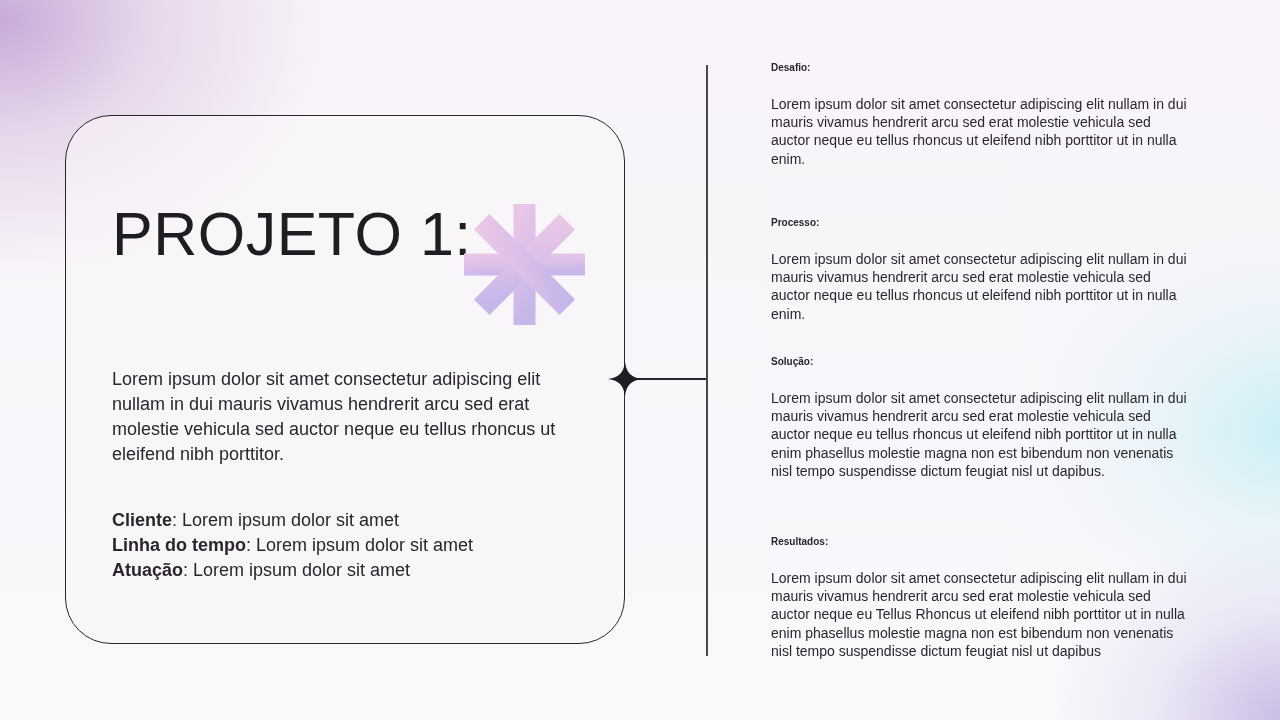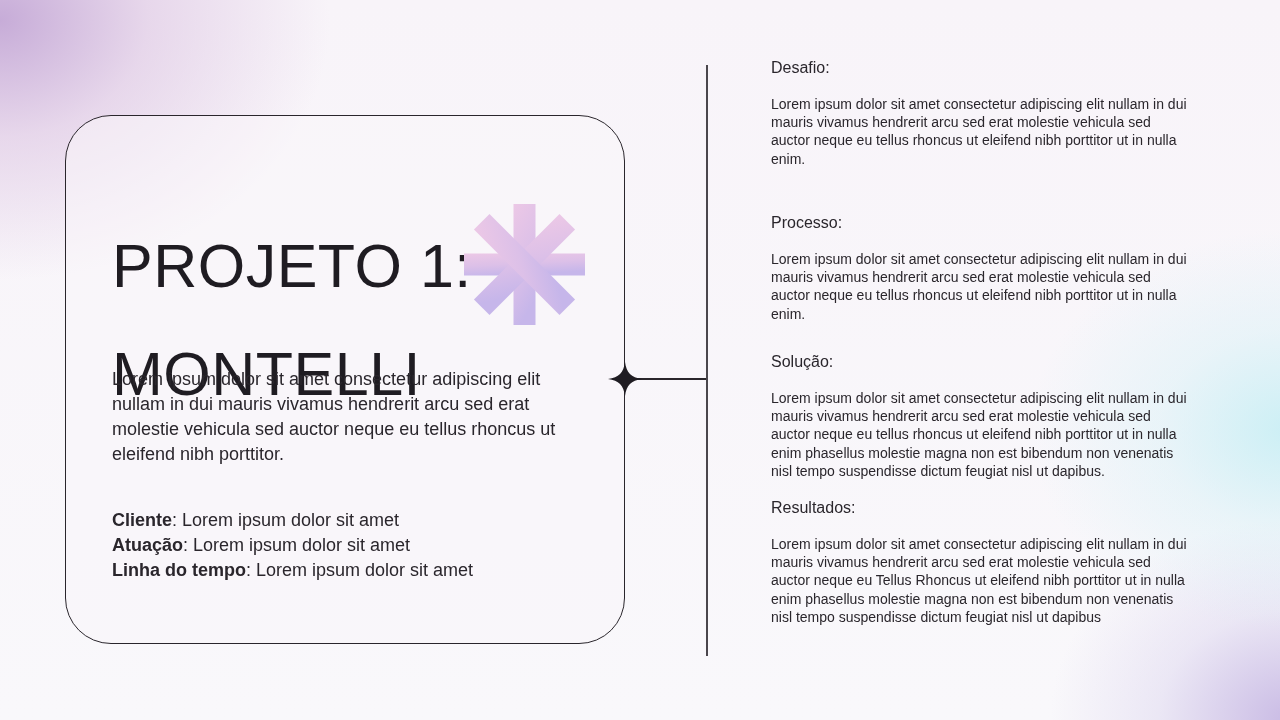--- a/index.html
+++ b/index.html
@@ -21,51 +21,50 @@
       position: absolute; left: 65px; top: 115px; width: 560px; height: 529px;
       border: 1.5px solid #2a262c; border-radius: 46px;
       background: rgba(250,246,250,0.55);
       box-sizing: border-box;
     }
     .title {
       position: absolute; left: 112px; top: 196px;
       font-size: 61px; line-height: 76px; font-weight: 400;
       letter-spacing: 0.5px; color: #1f1c22; margin: 0;
     }
-    .title span { display: block; margin-top: 32px; }
+    .title span { display: block; }
     .asterisk { position: absolute; left: 464px; top: 204px; width: 121px; height: 121px; }
     .intro {
       position: absolute; left: 112px; top: 367px; width: 450px;
       font-size: 18px; line-height: 25px; color: #2a262c; margin: 0;
     }
     .meta { position: absolute; left: 112px; top: 508px; font-size: 18px; line-height: 25px; color: #2a262c; }
     .meta div { white-space: nowrap; }
     .meta b { font-weight: 700; }
     .vline { position: absolute; left: 706px; top: 65px; width: 2px; height: 591px; background: #4a464c; }
     .hline { position: absolute; left: 626px; top: 378px; width: 81px; height: 2px; background: #2a262c; }
     .star { position: absolute; left: 608px; top: 362px; width: 34px; height: 34px; }
     .sections { position: absolute; left: 771px; top: 59px; width: 420px; }
     .section { position: absolute; left: 0; width: 420px; }
     .section h3 {
-      margin: 0; font-size: 16px; line-height: 18px; font-weight: 400; color: #2a262c;
+      margin: 0; font-size: 10px; line-height: 18px; font-weight: 700; color: #2a262c;
     }
     .section p {
       margin: 0; margin-top: 18px; font-size: 14px; line-height: 18.2px; color: #2a262c;
     }
   </style>
 </head>
 <body>
 
 <div class="bg"></div>
 
 <div class="card"></div>
 
 <h1 class="title">
   <span>PROJETO 1:</span>
-  <span>MONTELLI</span>
 </h1>
 
 <svg class="asterisk" viewBox="0 0 121 121">
   <defs>
     <linearGradient id="astg" x1="0" y1="0" x2="0.3" y2="1">
       <stop offset="0" stop-color="#ecc8e6"></stop>
       <stop offset="0.55" stop-color="#dcc0e8"></stop>
       <stop offset="1" stop-color="#c6b6ea"></stop>
     </linearGradient>
   </defs>
@@ -74,22 +73,22 @@
     <rect x="0" y="49.5" width="121" height="22"></rect>
     <rect x="49.5" y="0" width="22" height="121" transform="rotate(45 60.5 60.5)"></rect>
     <rect x="49.5" y="0" width="22" height="121" transform="rotate(-45 60.5 60.5)"></rect>
   </g>
 </svg>
 
 <p class="intro">Lorem ipsum dolor sit amet consectetur adipiscing elit nullam in dui mauris vivamus hendrerit arcu sed erat molestie vehicula sed auctor neque eu tellus rhoncus ut eleifend nibh porttitor.</p>
 
 <div class="meta">
   <div><b>Cliente</b><span>: Lorem ipsum dolor sit amet</span></div>
+  <div><b>Linha do tempo</b><span>: Lorem ipsum dolor sit amet</span></div>
   <div><b>Atuação</b><span>: Lorem ipsum dolor sit amet</span></div>
-  <div><b>Linha do tempo</b><span>: Lorem ipsum dolor sit amet</span></div>
 </div>
 
 <div class="hline"></div>
 <div class="vline"></div>
 <svg class="star" viewBox="0 0 34 34">
   <path d="M17 0 C18.5 11 23 15.5 34 17 C23 18.5 18.5 23 17 34 C15.5 23 11 18.5 0 17 C11 15.5 15.5 11 17 0 Z" fill="#1f1c22"></path>
 </svg>
 
 <div class="sections">
   <div class="section" style="top:0px">
@@ -97,17 +96,17 @@
     <p>Lorem ipsum dolor sit amet consectetur adipiscing elit nullam in dui mauris vivamus hendrerit arcu sed erat molestie vehicula sed auctor neque eu tellus rhoncus ut eleifend nibh porttitor ut in nulla enim.</p>
   </div>
   <div class="section" style="top:155px">
     <h3>Processo:</h3>
     <p>Lorem ipsum dolor sit amet consectetur adipiscing elit nullam in dui mauris vivamus hendrerit arcu sed erat molestie vehicula sed auctor neque eu tellus rhoncus ut eleifend nibh porttitor ut in nulla enim.</p>
   </div>
   <div class="section" style="top:294px">
     <h3>Solução:</h3>
     <p>Lorem ipsum dolor sit amet consectetur adipiscing elit nullam in dui mauris vivamus hendrerit arcu sed erat molestie vehicula sed auctor neque eu tellus rhoncus ut eleifend nibh porttitor ut in nulla enim phasellus molestie magna non est bibendum non venenatis nisl tempo suspendisse dictum feugiat nisl ut dapibus.</p>
   </div>
-  <div class="section" style="top:440px">
+  <div class="section" style="top:474px">
     <h3>Resultados:</h3>
     <p>Lorem ipsum dolor sit amet consectetur adipiscing elit nullam in dui mauris vivamus hendrerit arcu sed erat molestie vehicula sed auctor neque eu Tellus Rhoncus ut eleifend nibh porttitor ut in nulla enim phasellus molestie magna non est bibendum non venenatis nisl tempo suspendisse dictum feugiat nisl ut dapibus</p>
   </div>
 </div>
 
 </body></html>

